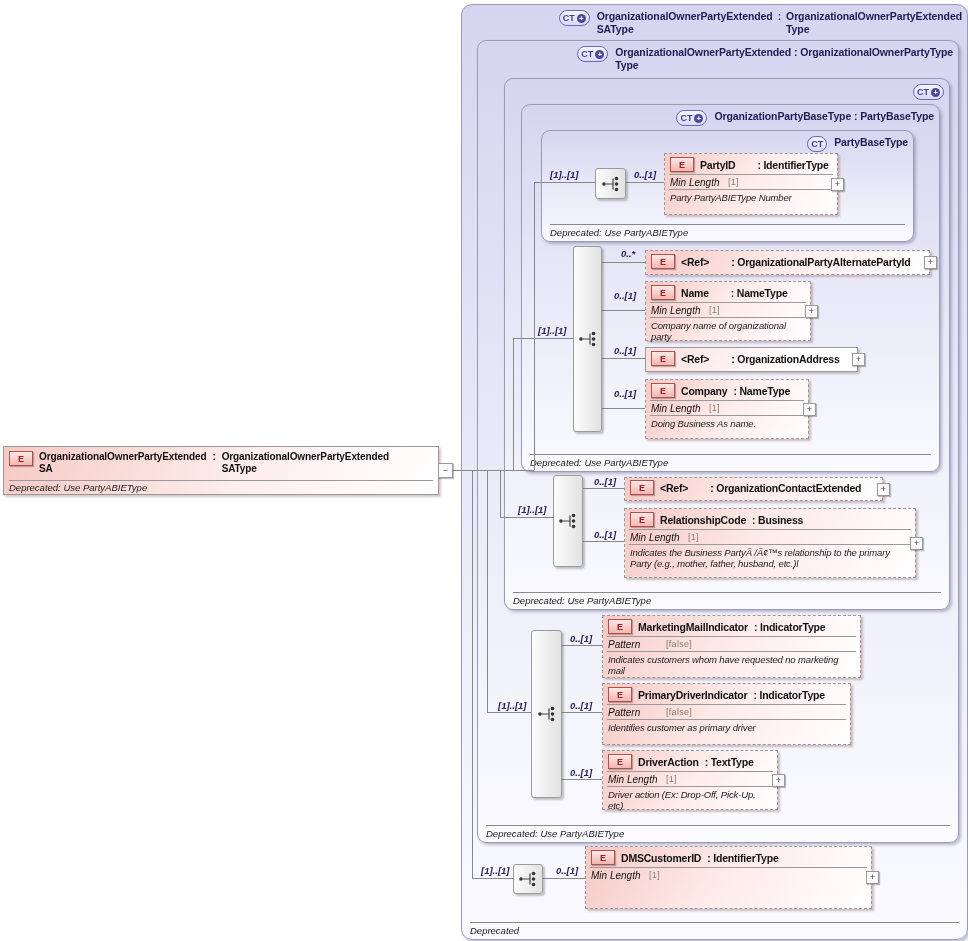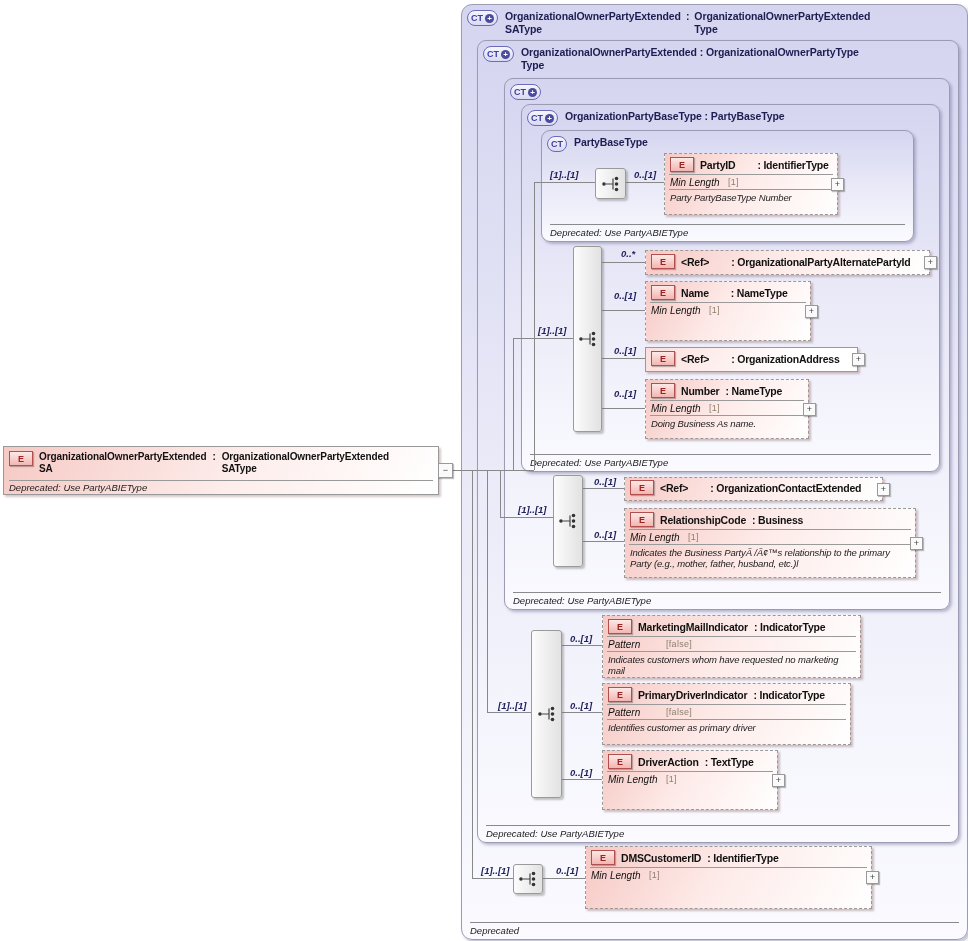--- a/index.html
+++ b/index.html
@@ -3,21 +3,21 @@
 <meta charset="utf-8">
 <style>
   html,body{margin:0;padding:0;background:#fff;}
   .canvas{position:relative;width:968px;height:941px;background:#fff;
           font-family:"Liberation Sans",sans-serif;overflow:hidden;}
 
   
   .ctr{position:absolute;border:1px solid #9b9bb4;border-radius:9px;
        background:linear-gradient(to bottom,#d5d5f0 0%,#e7e7f7 45%,#fafaff 100%);
        box-shadow:2px 2px 3px rgba(110,110,150,.45);}
-  .ctr-header{position:absolute;top:5px;left:5px;right:5px;display:flex;gap:7px;align-items:flex-start;}
+  .ctr-header{position:absolute;top:5px;left:5px;right:5px;display:flex;gap:7px;align-items:flex-start;justify-content:flex-end;}
   .ct-badge{flex:none;display:inline-flex;align-items:center;height:14px;padding:0 3px;
             border:1.5px solid #6a6ab8;border-radius:8px;
             background:linear-gradient(#f6f6fd,#d9d9f2);
             font-size:9px;font-weight:bold;color:#3d3da5;}
   .ct-plus{width:9px;height:9px;border-radius:50%;background:#4a4a9e;color:#fff;
            font-size:8px;line-height:9px;text-align:center;margin-left:2px;font-weight:bold;}
   .ctr-title{font-size:10.5px;font-weight:bold;color:#1d1d52;line-height:12.5px;letter-spacing:-0.1px;}
   .tcols{display:flex;gap:5px;}
   .ctr-footer{position:absolute;left:8px;right:8px;bottom:3px;border-top:1px solid #8a8a8a;
               padding-top:2px;font-size:9.5px;font-style:italic;color:#222;}
@@ -227,21 +227,21 @@
   <div class="ebox" style="left:664px;top:153px;width:172px;height:60px;">
     <div class="ebox-title">
         <span class="e-badge">E</span>
         <span class="ename g1">PartyID</span>
         <span>: IdentifierType</span>
       </div>
     <div class="frow">
         <span class="fname">Min Length</span>
         <span class="fval">[1]</span>
       </div>
-    <div class="drow">Party PartyBaseType Number</div>
+    <div class="drow">Party PartyABIEType Number</div>
   </div>
   <div class="pm" style="left:831px;top:178px;">+</div>
 
   <div class="ebox" style="left:645px;top:250px;width:283px;height:23px;">
     <div class="ebox-title">
         <span class="e-badge">E</span>
         <span class="ename g1">&lt;Ref&gt;</span>
         <span>: OrganizationalPartyAlternatePartyId</span>
       </div>
   </div>
@@ -250,36 +250,37 @@
   <div class="ebox" style="left:645px;top:281px;width:164px;height:58px;">
     <div class="ebox-title">
         <span class="e-badge">E</span>
         <span class="ename g1">Name</span>
         <span>: NameType</span>
       </div>
     <div class="frow">
         <span class="fname">Min Length</span>
         <span class="fval">[1]</span>
       </div>
+    <div class="drow">Company name of organizational party</div>
   </div>
   <div class="pm" style="left:805px;top:305px;">+</div>
 
   <div class="ebox solid" style="left:645px;top:347px;width:211px;height:23px;">
     <div class="ebox-title">
         <span class="e-badge">E</span>
         <span class="ename g1">&lt;Ref&gt;</span>
         <span>: OrganizationAddress</span>
       </div>
   </div>
   <div class="pm" style="left:852px;top:353px;">+</div>
 
   <div class="ebox" style="left:645px;top:379px;width:162px;height:58px;">
     <div class="ebox-title">
         <span class="e-badge">E</span>
-        <span class="ename">Number</span>
+        <span class="ename">Company</span>
         <span>: NameType</span>
       </div>
     <div class="frow">
         <span class="fname">Min Length</span>
         <span class="fval">[1]</span>
       </div>
     <div class="drow">Doing Business As name.</div>
   </div>
   <div class="pm" style="left:803px;top:403px;">+</div>
 
@@ -335,20 +336,21 @@
   <div class="ebox" style="left:602px;top:750px;width:174px;height:58px;">
     <div class="ebox-title">
         <span class="e-badge">E</span>
         <span class="ename">DriverAction</span>
         <span>: TextType</span>
       </div>
     <div class="frow">
         <span class="fname">Min Length</span>
         <span class="fval">[1]</span>
       </div>
+    <div class="drow">Driver action (Ex: Drop-Off, Pick-Up, etc)</div>
   </div>
   <div class="pm" style="left:772px;top:774px;">+</div>
 
   <div class="ebox" style="left:585px;top:846px;width:285px;height:61px;">
     <div class="ebox-title">
         <span class="e-badge">E</span>
         <span class="ename">DMSCustomerID</span>
         <span>: IdentifierType</span>
       </div>
     <div class="frow">

